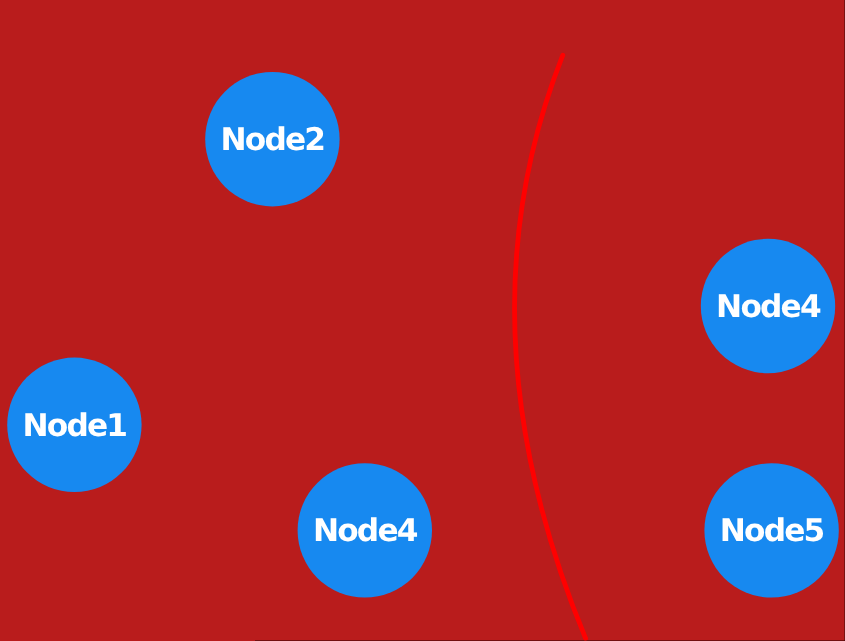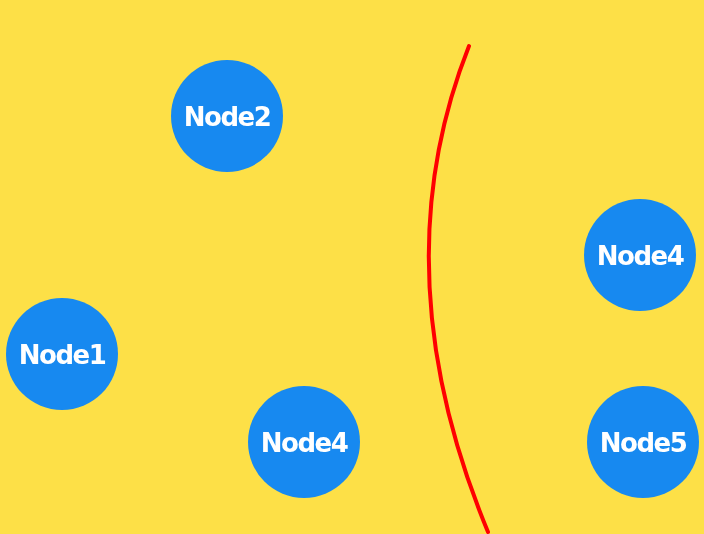--- a/index.html
+++ b/index.html
@@ -4,21 +4,21 @@
 <style>
   html, body {
     margin: 0;
     padding: 0;
     background: #000000;
   }
   .stage {
     position: relative;
     width: 704px;
     height: 534px;
-    background: #fde047;
+    background: #b91c1c;
     overflow: hidden;
   }
   svg.graph {
     display: block;
     width: 704px;
     height: 534px;
   }
   svg.graph text.node-label {
     font-family: "DejaVu Sans", "Liberation Sans", sans-serif;
     font-weight: bold;

